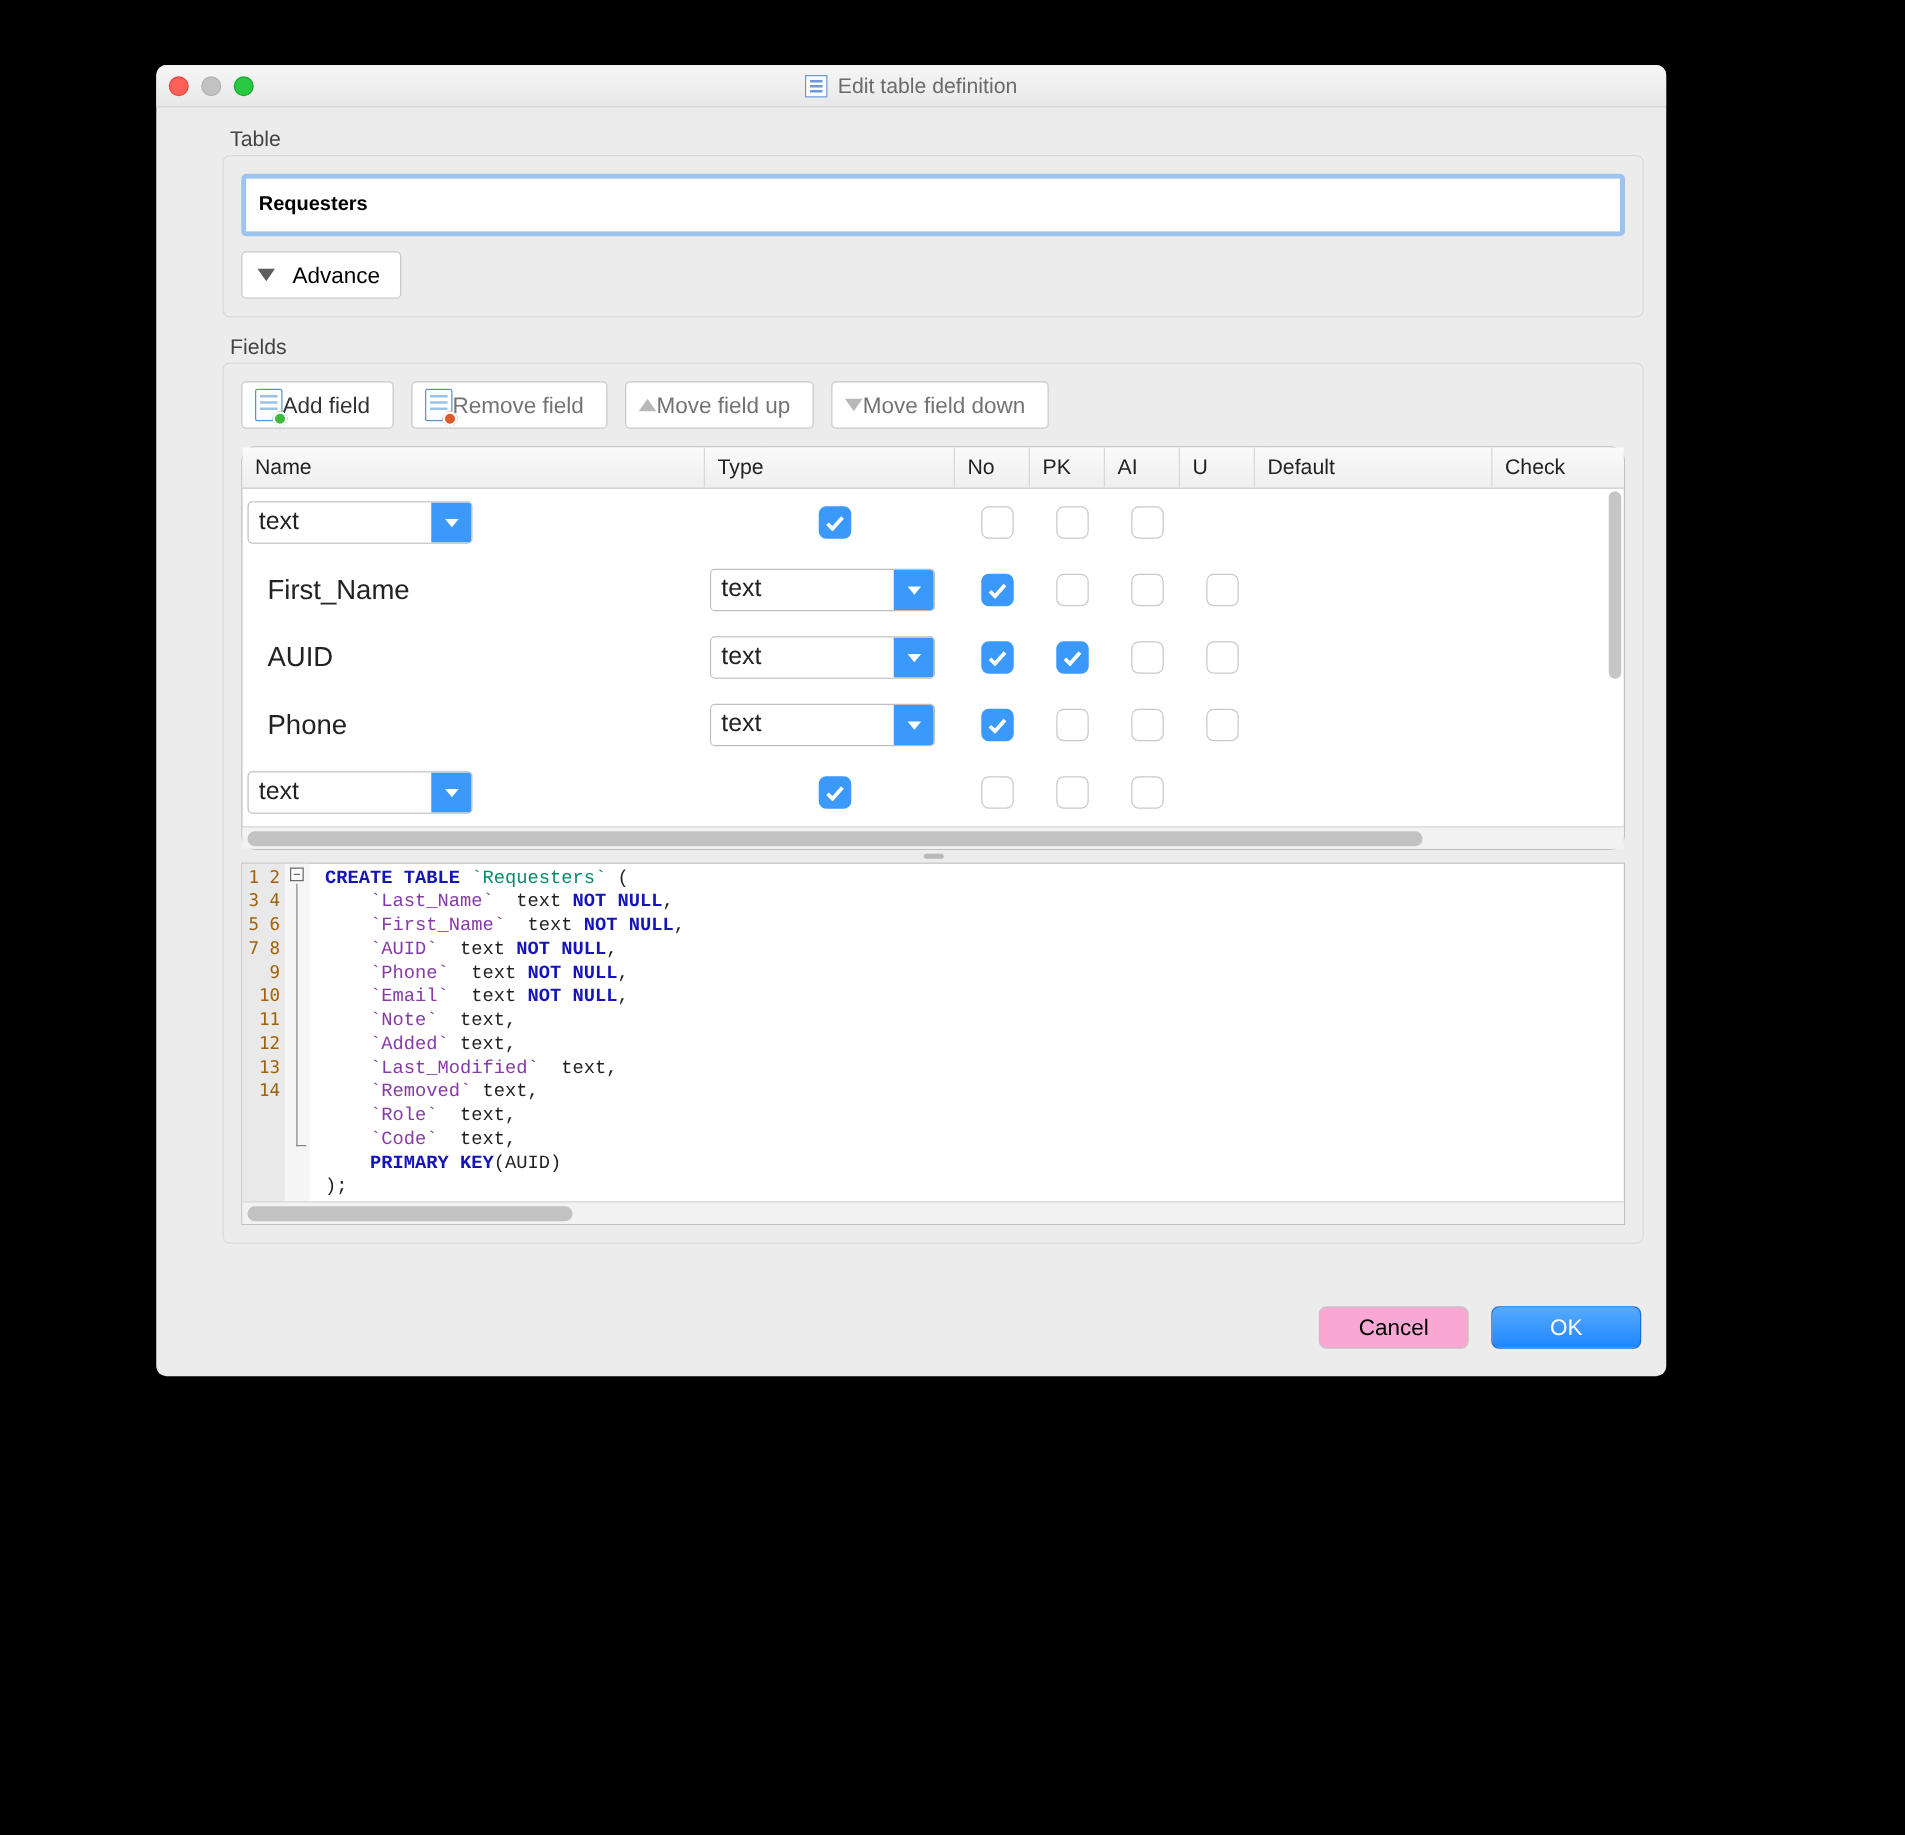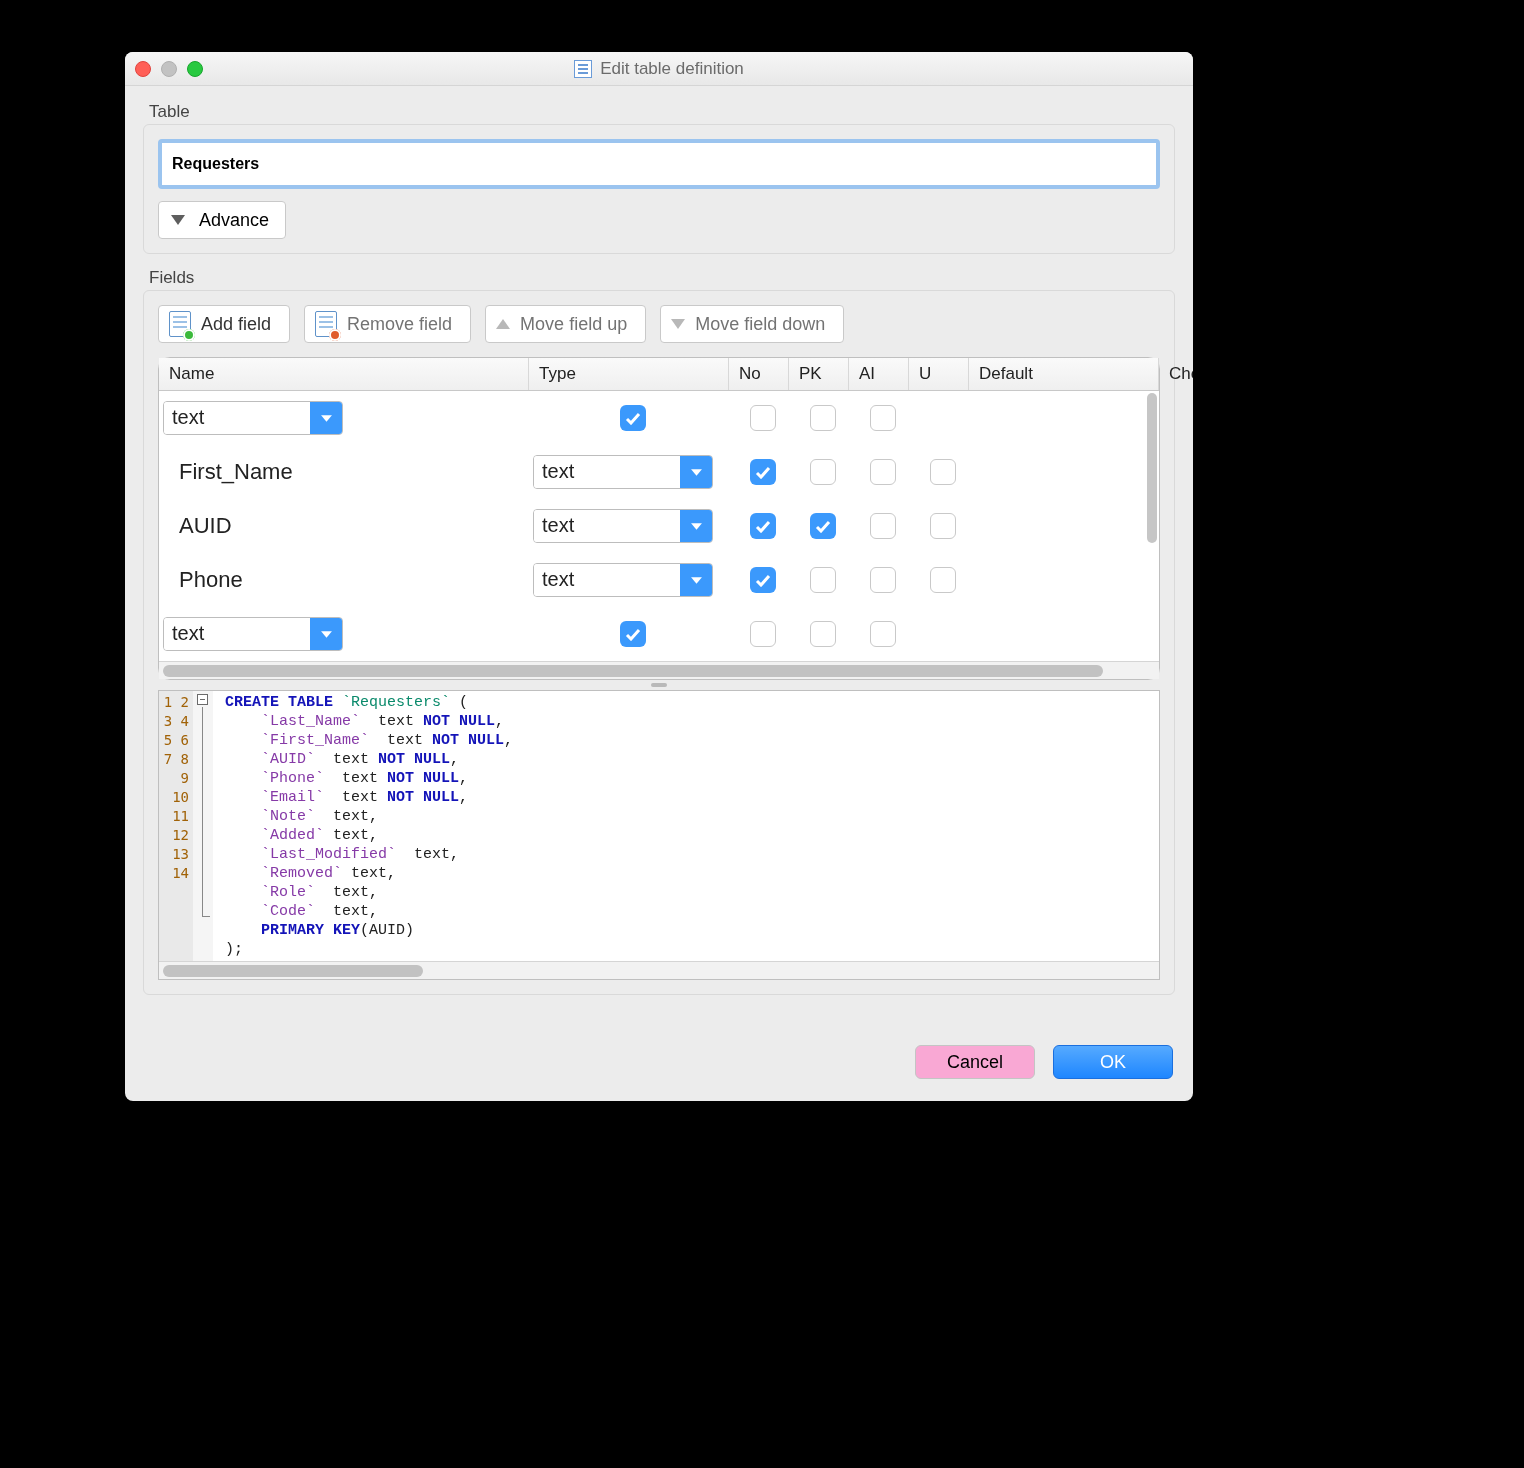--- a/index.html
+++ b/index.html
@@ -9,21 +9,21 @@
     font-family: -apple-system, "Helvetica Neue", Arial, sans-serif;
     font-size: 16px;
     width: 1524px;
     height: 1468px;
     color: #222;
   }
   .window {
     position: absolute;
     left: 125px;
     top: 52px;
-    width: 1068px;
+    width: 1208px;
     background: #ececec;
     border-radius: 8px;
     box-shadow: 0 20px 60px rgba(0,0,0,0.5);
     overflow: hidden;
   }
   .titlebar {
     height: 34px;
     background: linear-gradient(#f6f6f6, #e8e8e8);
     border-bottom: 1px solid #d5d5d5;
     display: flex;
@@ -35,21 +35,21 @@
   .dot { width: 16px; height: 16px; border-radius: 50%; }
   .dot.red { background: #ff5f57; border: 1px solid #e0443e; }
   .dot.yellow { background: #c2c2c2; border: 1px solid #b0b0b0; }
   .dot.green { background: #28c940; border: 1px solid #17a62d; }
   .titlebar .title { position: absolute; left:0; right:0; text-align:center; display:flex; align-items:center; justify-content:center; gap:8px; color:#6b6b6b; font-size:17px; }
   .title-icon { width:18px; height:18px; background:#fff; border:1px solid #6a9bd8; display:inline-flex; align-items:center; justify-content:center; }
   .title-icon::before { content:""; width:10px; height:10px; background:
      linear-gradient(#6a9bd8,#6a9bd8) 0 0/100% 2px no-repeat,
      linear-gradient(#6a9bd8,#6a9bd8) 0 4px/100% 2px no-repeat,
      linear-gradient(#6a9bd8,#6a9bd8) 0 8px/100% 2px no-repeat; }
-  .content { padding: 12px 18px 18px 18px; }
+  .content { padding: 12px 18px 18px 18px; margin-left: 35px; }
   .group { margin-bottom: 14px; }
   .group-label { font-size: 17px; color:#444; margin: 4px 0 2px 6px; }
   .group-body {
     background: #ececec;
     border: 1px solid #d9d9d9;
     border-radius: 6px;
     padding: 14px;
   }
   .table-name-wrap {
     border: 4px solid #9bc4ef;
@@ -87,21 +87,20 @@
   }
   .toolbar { display:flex; gap: 14px; margin-bottom: 14px; }
   .tbtn {
     background: #fff;
     border: 1px solid #c9c9c9;
     border-radius: 4px;
     height: 38px;
     padding: 0 18px 0 10px;
     display: inline-flex;
     align-items: center;
-    gap: 10px;
     font-size: 18px;
     cursor: pointer;
     color: #333;
   }
   .tbtn.disabled { color: #737373; }
   .page-icon {
     width: 22px; height: 26px;
     background: #fff;
     border: 1px solid #5f92c9;
     border-radius: 2px;

